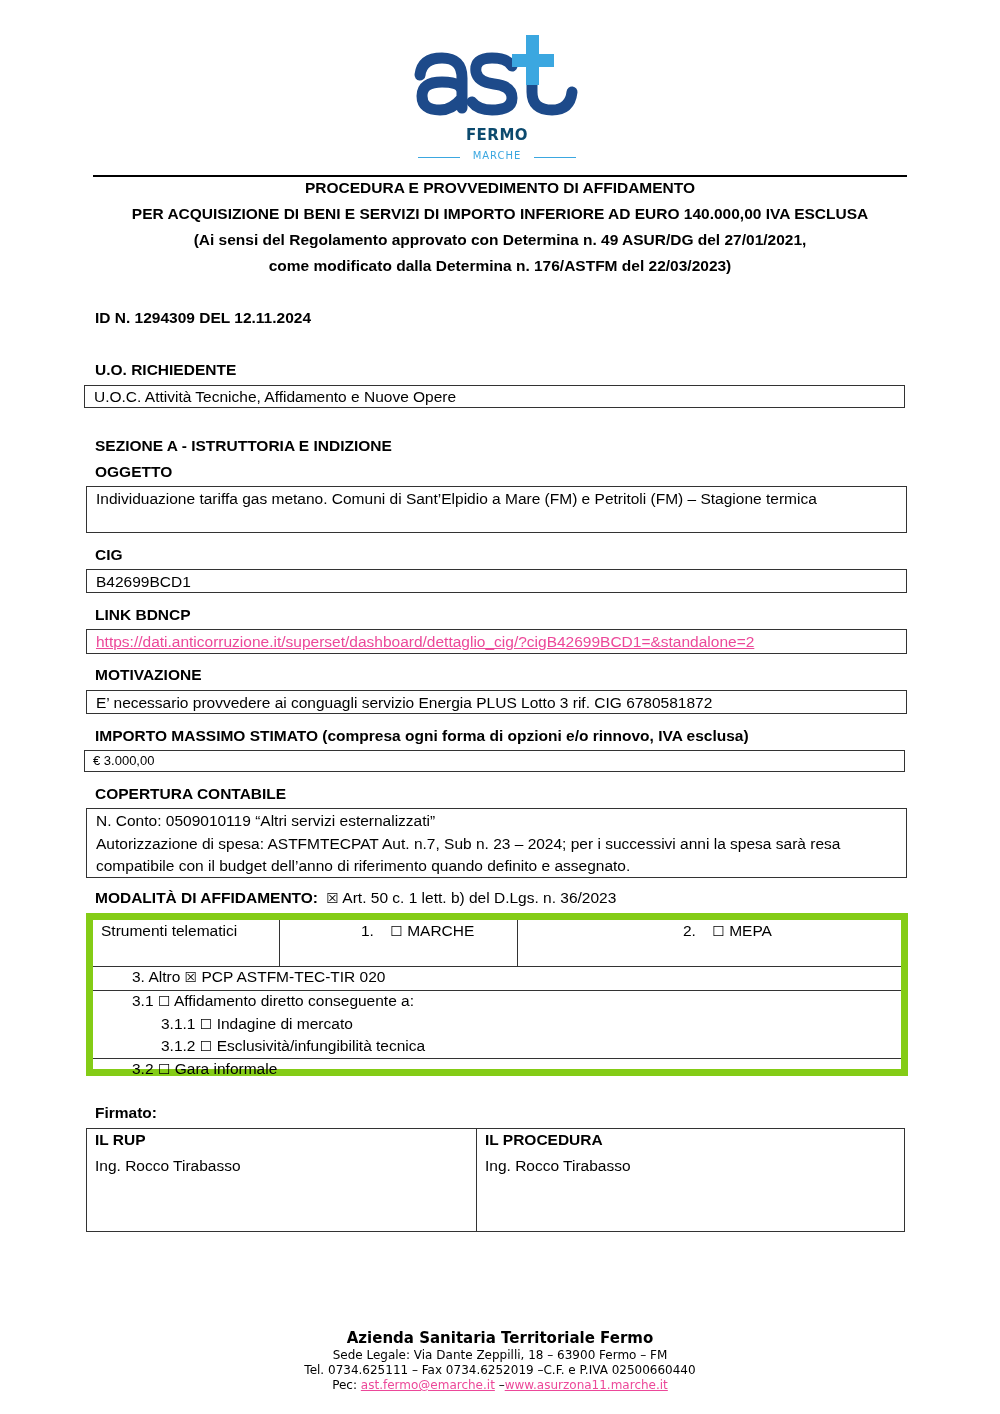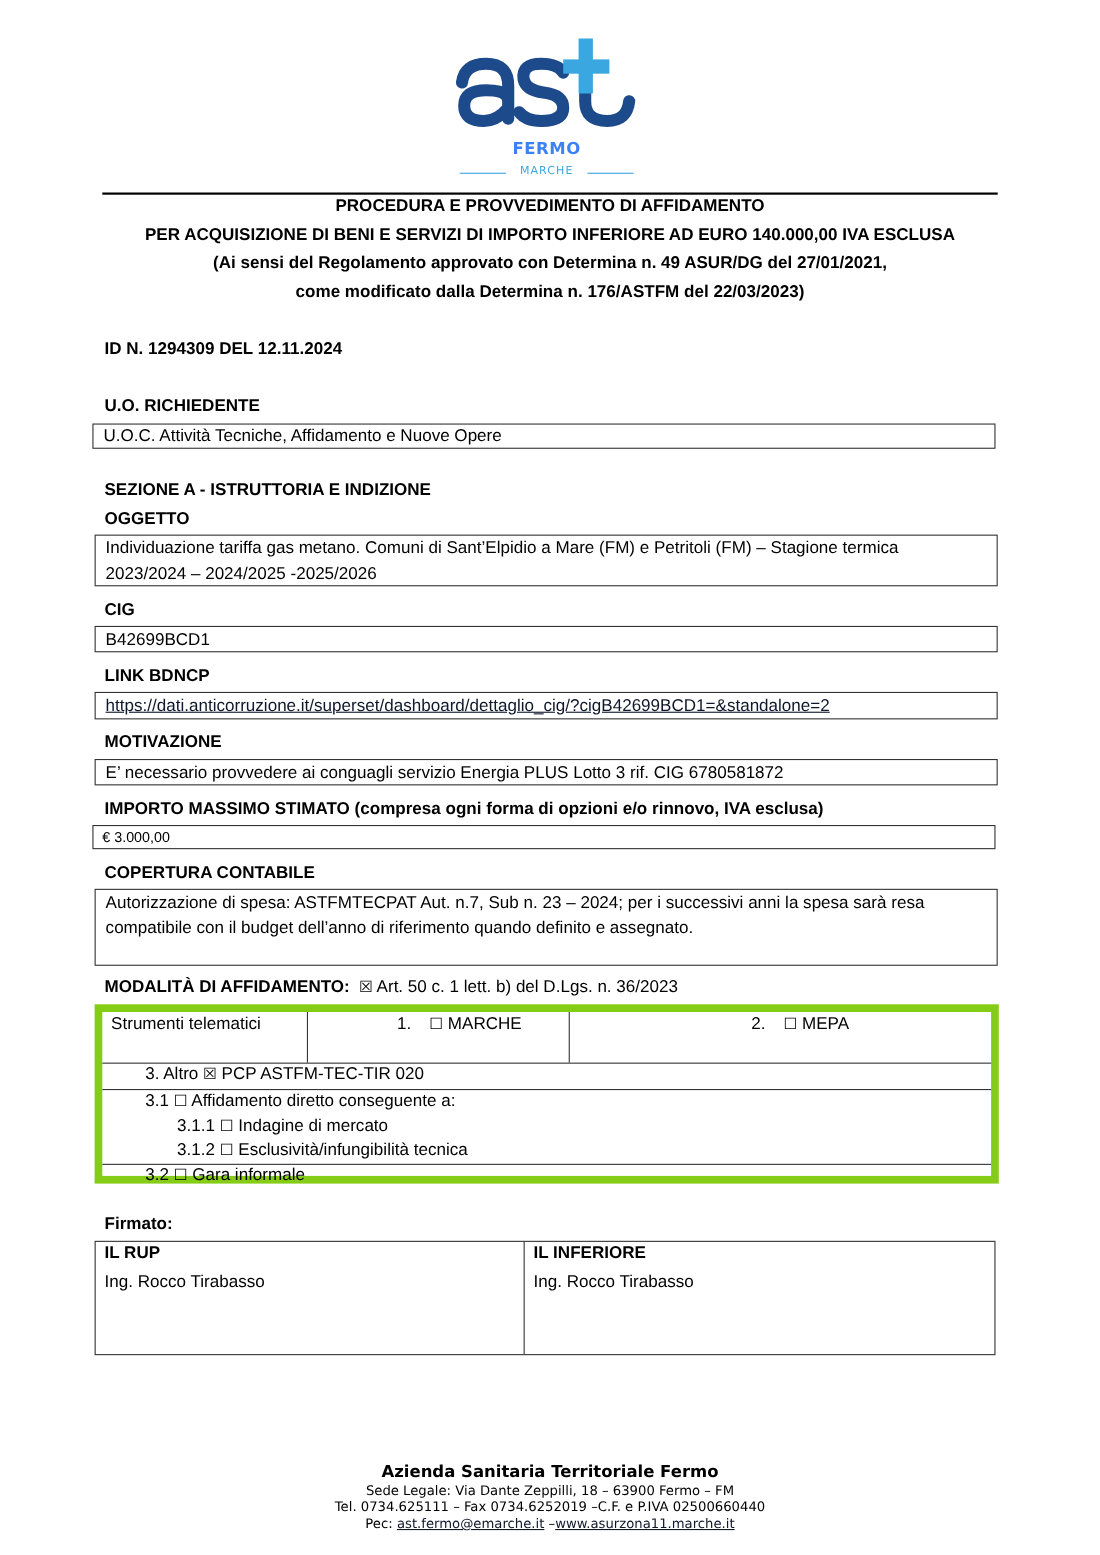--- a/index.html
+++ b/index.html
@@ -5,34 +5,34 @@
   html, body { margin: 0; padding: 0; background: #ffffff; }
   body { width: 1000px; height: 1414px; position: relative; overflow: hidden;
          font-family: "Liberation Sans", sans-serif; color: #000; }
   .abs { position: absolute; }
   .bold { font-weight: bold; }
   .sans { font-family: "DejaVu Sans", sans-serif; }
 
   
   #logo { left: 412px; top: 30px; width: 170px; height: 135px; }
   .logo-fermo { position: absolute; left: 0; width: 170px; top: 96px; text-align: center;
-                font-family: "DejaVu Sans", sans-serif; font-weight: bold; font-size: 15px; color: #3b82f6; letter-spacing: 0.5px;}
+                font-family: "DejaVu Sans", sans-serif; font-weight: bold; font-size: 15px; color: #0c4a6e; letter-spacing: 0.5px;}
   .logo-marche { position: absolute; left: 0; width: 170px; top: 120px; text-align: center;
                  font-family: "DejaVu Sans", sans-serif; font-size: 10px; color: #3ba7e0; letter-spacing: 1px; }
   .logo-line { position: absolute; top: 127px; height: 1px; background: #3ba7e0; }
 
   #top-rule { left: 93px; top: 175px; width: 814px; height: 2px; background: #000; }
 
   .title-line { left: 0; width: 1000px; text-align: center; font-weight: bold; font-size: 15.5px; }
 
   .heading { left: 95px; font-weight: bold; font-size: 15.5px; }
   .box { position: absolute; border: 1px solid #333; box-sizing: border-box; font-size: 15.5px;
          padding: 1px 9px; line-height: 22.5px; }
   .box-text { display: block; }
-  a.link { color: #0f172a; text-decoration: underline; }
+  a.link { color: #ec4899; text-decoration: underline; }
 
   
   #mod-table { left: 86px; top: 913px; width: 822px; height: 163px; border: 7px solid #84cc16; box-sizing: border-box; }
   .tcell { position: absolute; font-size: 15.5px; }
   .hline { position: absolute; left: 0; right: 0; height: 1px; background: #333; }
   .vline { position: absolute; width: 1px; background: #333; }
 
   
   #sign-table { left: 86px; top: 1128px; width: 819px; height: 104px; border: 1px solid #333; box-sizing: border-box; }
 
@@ -71,21 +71,20 @@
 
 <div class="abs heading" style="top:361px;">U.O. RICHIEDENTE</div>
 <div class="box" style="left:84px; top:385px; width:821px; height:23px; padding-top:0; line-height:22px;">
   <span class="box-text">U.O.C. Attività Tecniche, Affidamento e Nuove Opere</span>
 </div>
 
 <div class="abs heading" style="top:437px;">SEZIONE A - ISTRUTTORIA E INDIZIONE</div>
 <div class="abs heading" style="top:463px;">OGGETTO</div>
 <div class="box" style="left:86px; top:486px; width:821px; height:47px;">
   <span class="box-text">Individuazione tariffa gas metano. Comuni di Sant’Elpidio a Mare (FM) e Petritoli (FM) – Stagione termica</span>
-  <span class="box-text">2023/2024 – 2024/2025 -2025/2026</span>
 </div>
 
 <div class="abs heading" style="top:546px;">CIG</div>
 <div class="box" style="left:86px; top:569px; width:821px; height:24px;">
   <span class="box-text">B42699BCD1</span>
 </div>
 
 <div class="abs heading" style="top:606px;">LINK BDNCP</div>
 <div class="box" style="left:86px; top:629px; width:821px; height:25px;">
   <a class="box-text link" href="#">https://dati.anticorruzione.it/superset/dashboard/dettaglio_cig/?cigB42699BCD1=&amp;standalone=2</a>
@@ -96,20 +95,21 @@
   <span class="box-text">E’ necessario provvedere ai conguagli servizio Energia PLUS Lotto 3 rif. CIG 6780581872</span>
 </div>
 
 <div class="abs heading" style="top:727px;">IMPORTO MASSIMO STIMATO (compresa ogni forma di opzioni e/o rinnovo, IVA esclusa)</div>
 <div class="box" style="left:84px; top:750px; width:821px; height:22px; font-size:13px; padding:0 8px; line-height:20px;">
   <span class="box-text">€ 3.000,00</span>
 </div>
 
 <div class="abs heading" style="top:785px;">COPERTURA CONTABILE</div>
 <div class="box" style="left:86px; top:808px; width:821px; height:70px;">
+  <span class="box-text">N. Conto: 0509010119 “Altri servizi esternalizzati”</span>
   <span class="box-text">Autorizzazione di spesa: ASTFMTECPAT Aut. n.7, Sub n. 23 – 2024; per i successivi anni la spesa sarà resa</span>
   <span class="box-text">compatibile con il budget dell’anno di riferimento quando definito e assegnato.</span>
 </div>
 
 <div class="abs" style="left:95px; top:889px; font-size:15.5px;">
   <span class="bold">MODALITÀ DI AFFIDAMENTO:</span>
   <span class="sans" style="font-size:14px; margin-left:4px;">☒</span>
   <span>Art. 50 c. 1 lett. b) del D.Lgs. n. 36/2023</span>
 </div>
 
@@ -162,21 +162,21 @@
     <span class="sans" style="font-size:14px;">☐</span>
     <span>Gara informale</span>
   </div>
 </div>
 
 <div class="abs heading" style="top:1104px;">Firmato:</div>
 <div id="sign-table" class="abs">
   <div class="vline" style="left:389px; top:0; height:102px;"></div>
   <div class="tcell bold" style="left:8px; top:2px;">IL RUP</div>
   <div class="tcell" style="left:8px; top:28px;">Ing. Rocco Tirabasso</div>
-  <div class="tcell bold" style="left:398px; top:2px;">IL INFERIORE</div>
+  <div class="tcell bold" style="left:398px; top:2px;">IL PROCEDURA</div>
   <div class="tcell" style="left:398px; top:28px;">Ing. Rocco Tirabasso</div>
 </div>
 
 <div class="abs footer" style="top:1329px; font-size:15px; font-weight:bold;">Azienda Sanitaria Territoriale Fermo</div>
 <div class="abs footer" style="top:1348px; font-size:12px;">Sede Legale: Via Dante Zeppilli, 18 – 63900 Fermo – FM</div>
 <div class="abs footer" style="top:1363px; font-size:12px;">Tel.  0734.625111 – Fax   0734.6252019 –C.F. e P.IVA 02500660440</div>
 <div class="abs footer" style="top:1378px; font-size:12px;">
   <span>Pec:</span>
   <a class="link" href="#">ast.fermo@emarche.it</a>
   <span>–</span><a class="link" href="#">www.asurzona11.marche.it</a>

